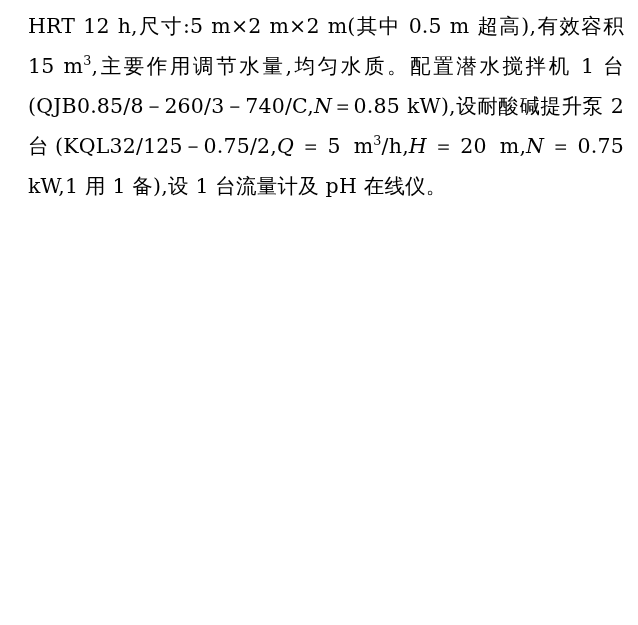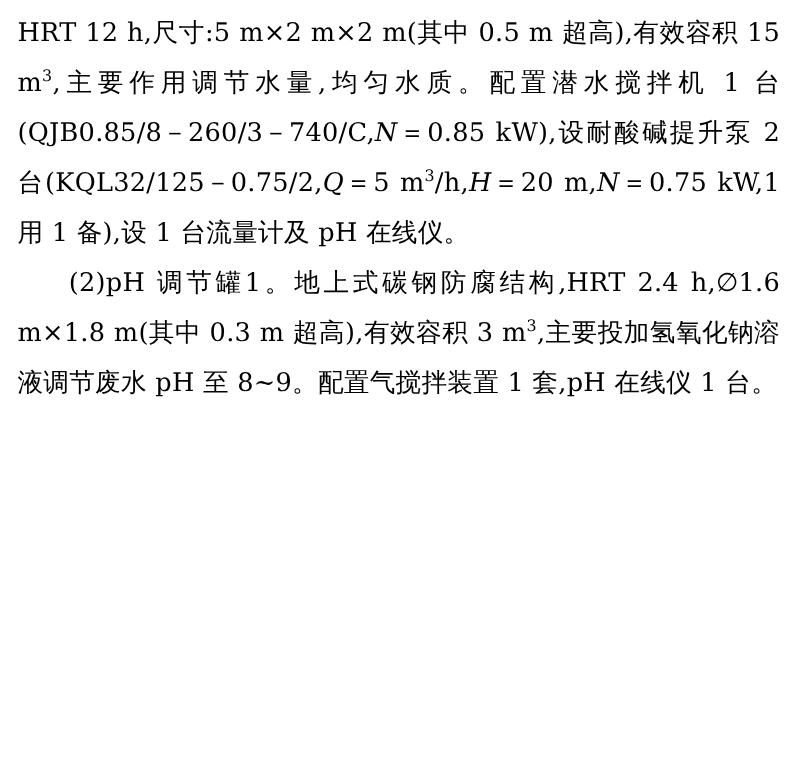--- a/index.html
+++ b/index.html
@@ -11,21 +11,21 @@
     height: 625px;
     background: #ffffff;
     font-family: "DejaVu Serif", "Liberation Serif", serif;
     color: #000000;
     overflow: hidden;
   }
   .page {
     width: 638px;
     height: 625px;
     box-sizing: border-box;
-    padding: 6px 14px 0 14px;
+    padding: 6px 14px 0 28px;
   }
   .para {
     font-size: 20.5px;
     line-height: 40px;
     text-align: justify;
     text-justify: inter-ideograph;
     letter-spacing: 0.2px;
     margin: 0;
     padding: 0;
   }
@@ -44,16 +44,15 @@
     white-space: nowrap;
   }
 </style>
 </head>
 <body>
 
 <div class="page">
 
   <p class="para">HRT 12 h<span class="nw">,</span>尺寸<span class="nw">:</span>5 m×2 m×2 m(其中 0.5 m 超高)<span class="nw">,</span>有效容积 15 m<sup>3</sup><span class="nw">,</span>主要作用调节水量<span class="nw">,</span>均匀水质。配置潜水搅拌机 1 台(QJB0.85/8－260/3－740/C<span class="nw">,</span><span class="it">N</span>＝0.85 kW)<span class="nw">,</span>设耐酸碱提升泵 2 台(KQL32/125－0.75/2<span class="nw">,</span><span class="it">Q</span>＝5 m<sup>3</sup>/h<span class="nw">,</span><span class="it">H</span>＝20 m<span class="nw">,</span><span class="it">N</span>＝0.75 kW<span class="nw">,</span>1 用 1 备)<span class="nw">,</span>设 1 台流量计及 pH 在线仪。</p>
 
-  <p class="para indent">(2)pH 调节罐1。地上式碳钢防腐结构<span class="nw">,</span>HRT 2.4 h<span class="nw">,</span>∅1.6 m×1.8 m(其中 0.3 m 超高)<span class="nw">,</span>有效容积 3 m<sup>3</sup><span class="nw">,</span>主要投加氢氧化钠溶液调节废水 pH 至 8~9。配置气搅拌装置 1 套<span class="nw">,</span>pH 在线仪 1 台。</p>
 
 
 </div>
 
 </body></html>

